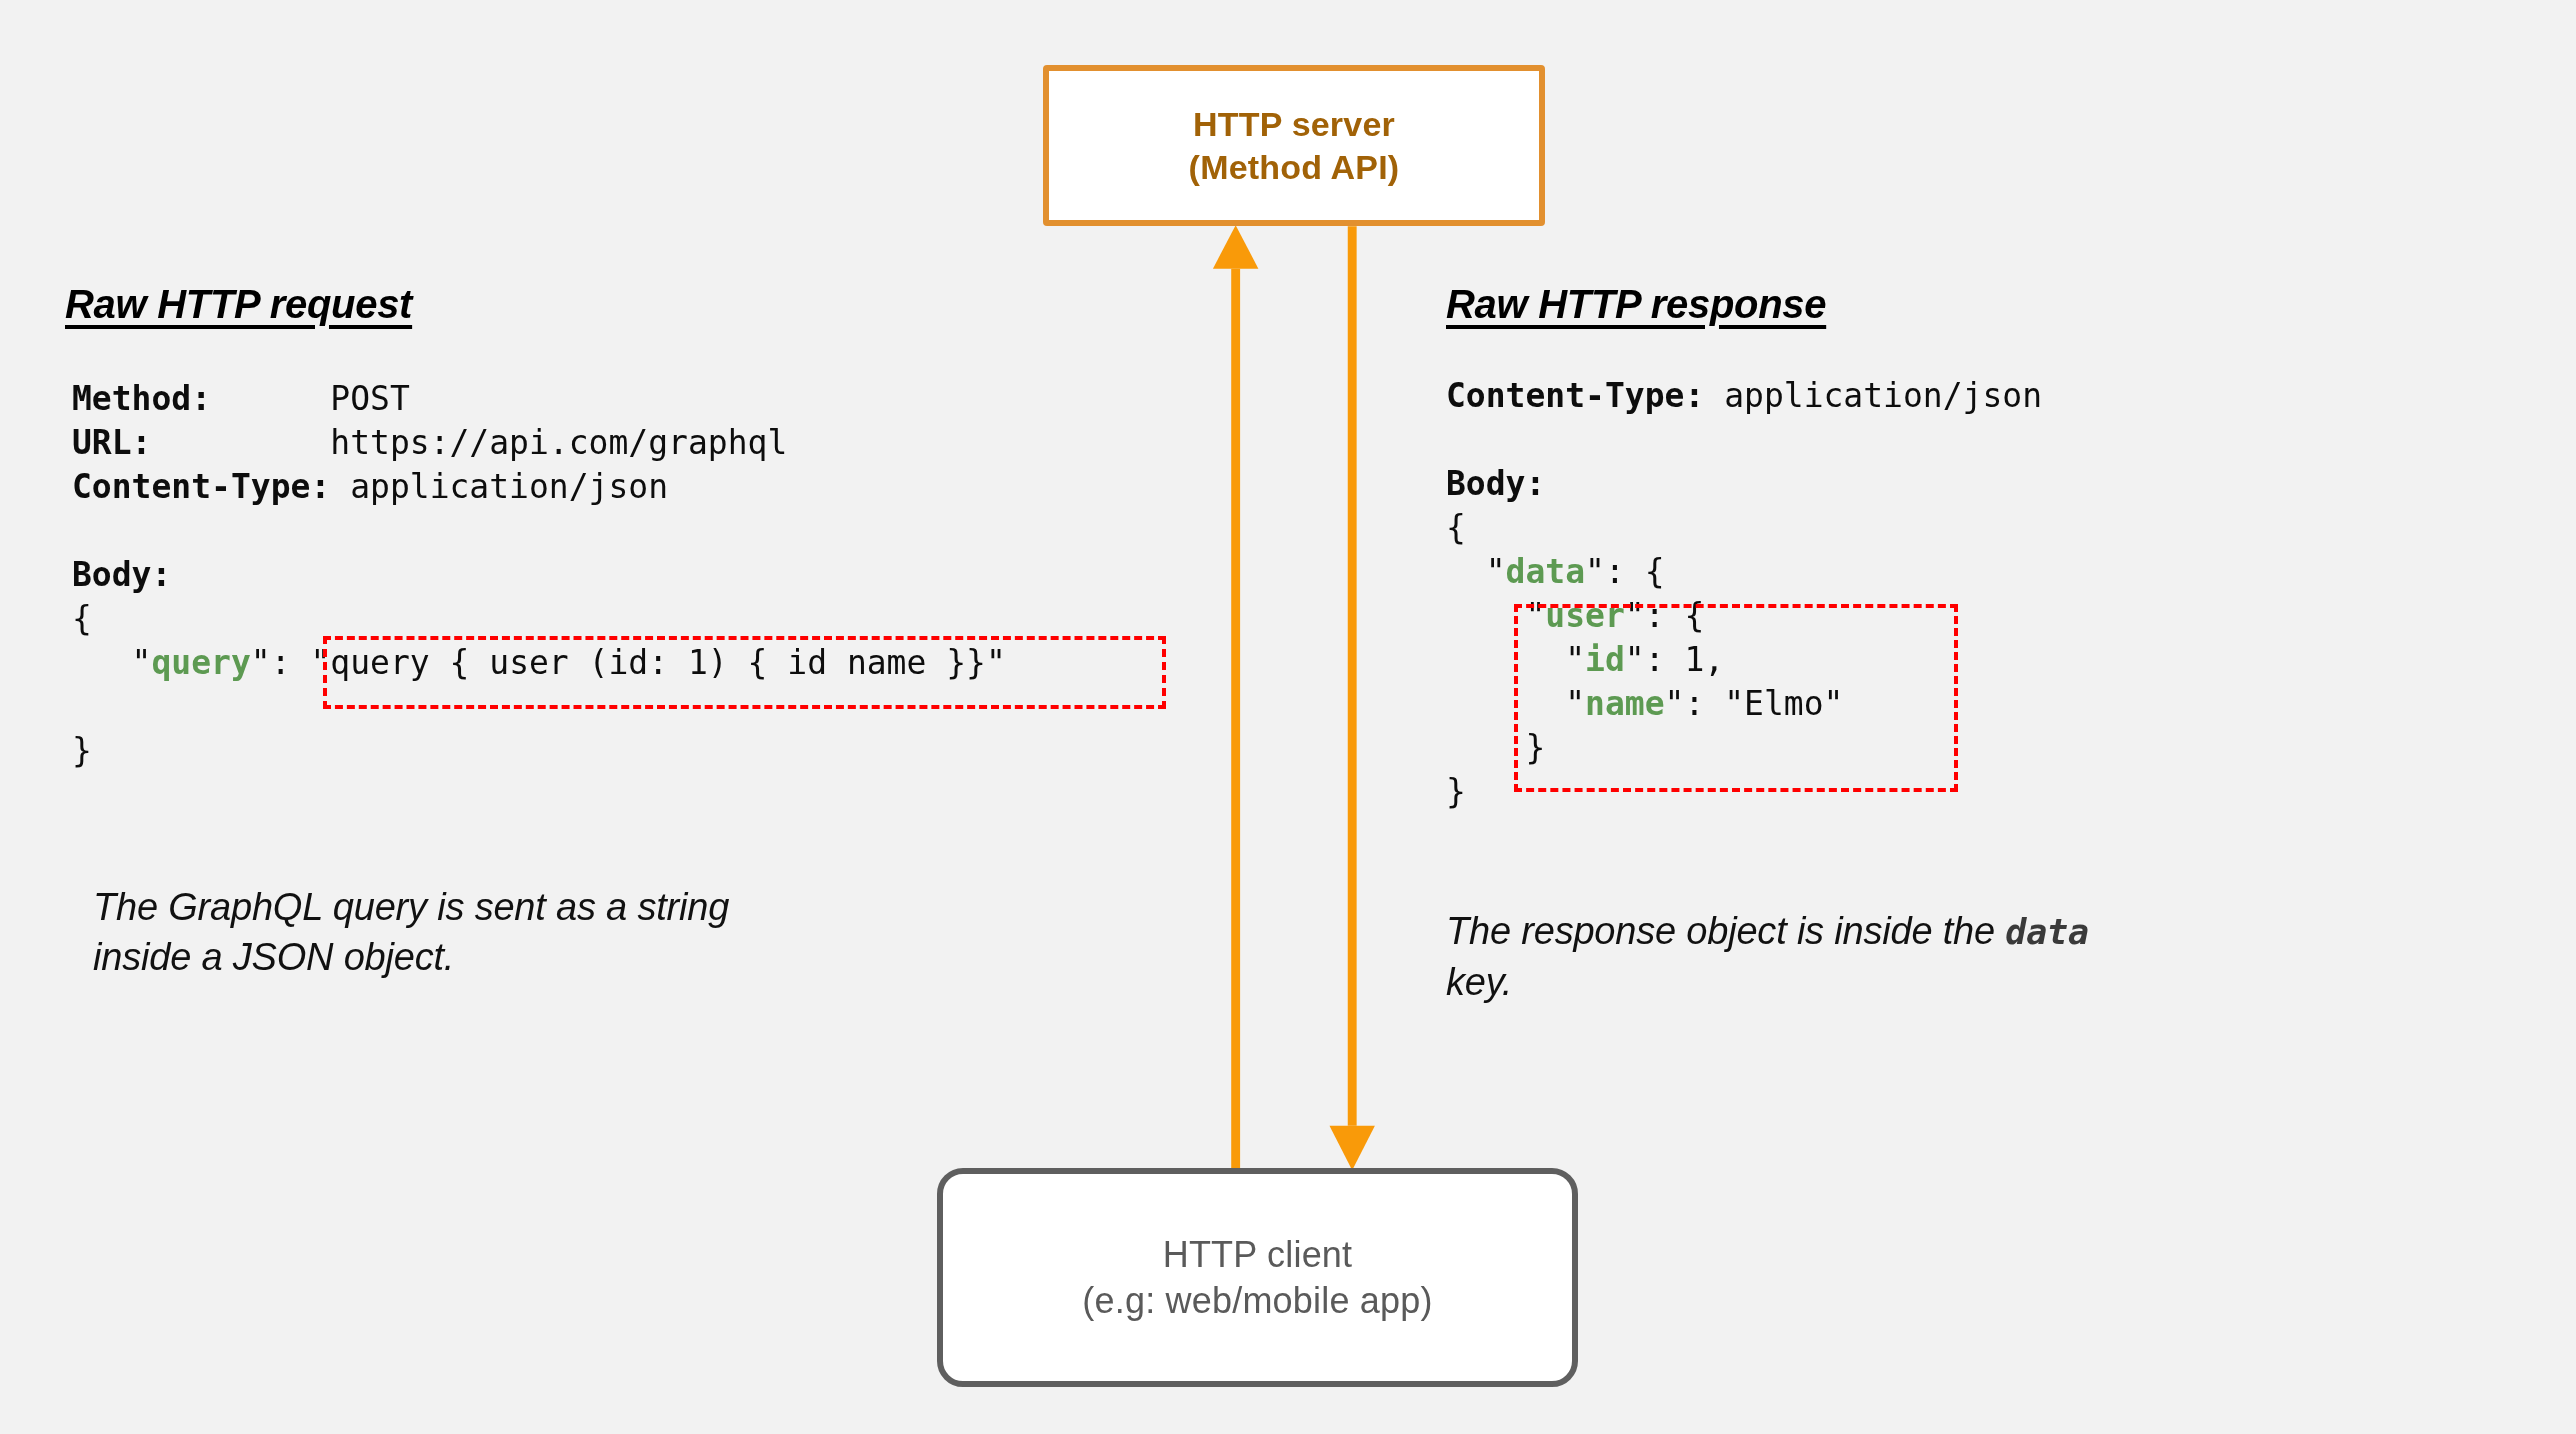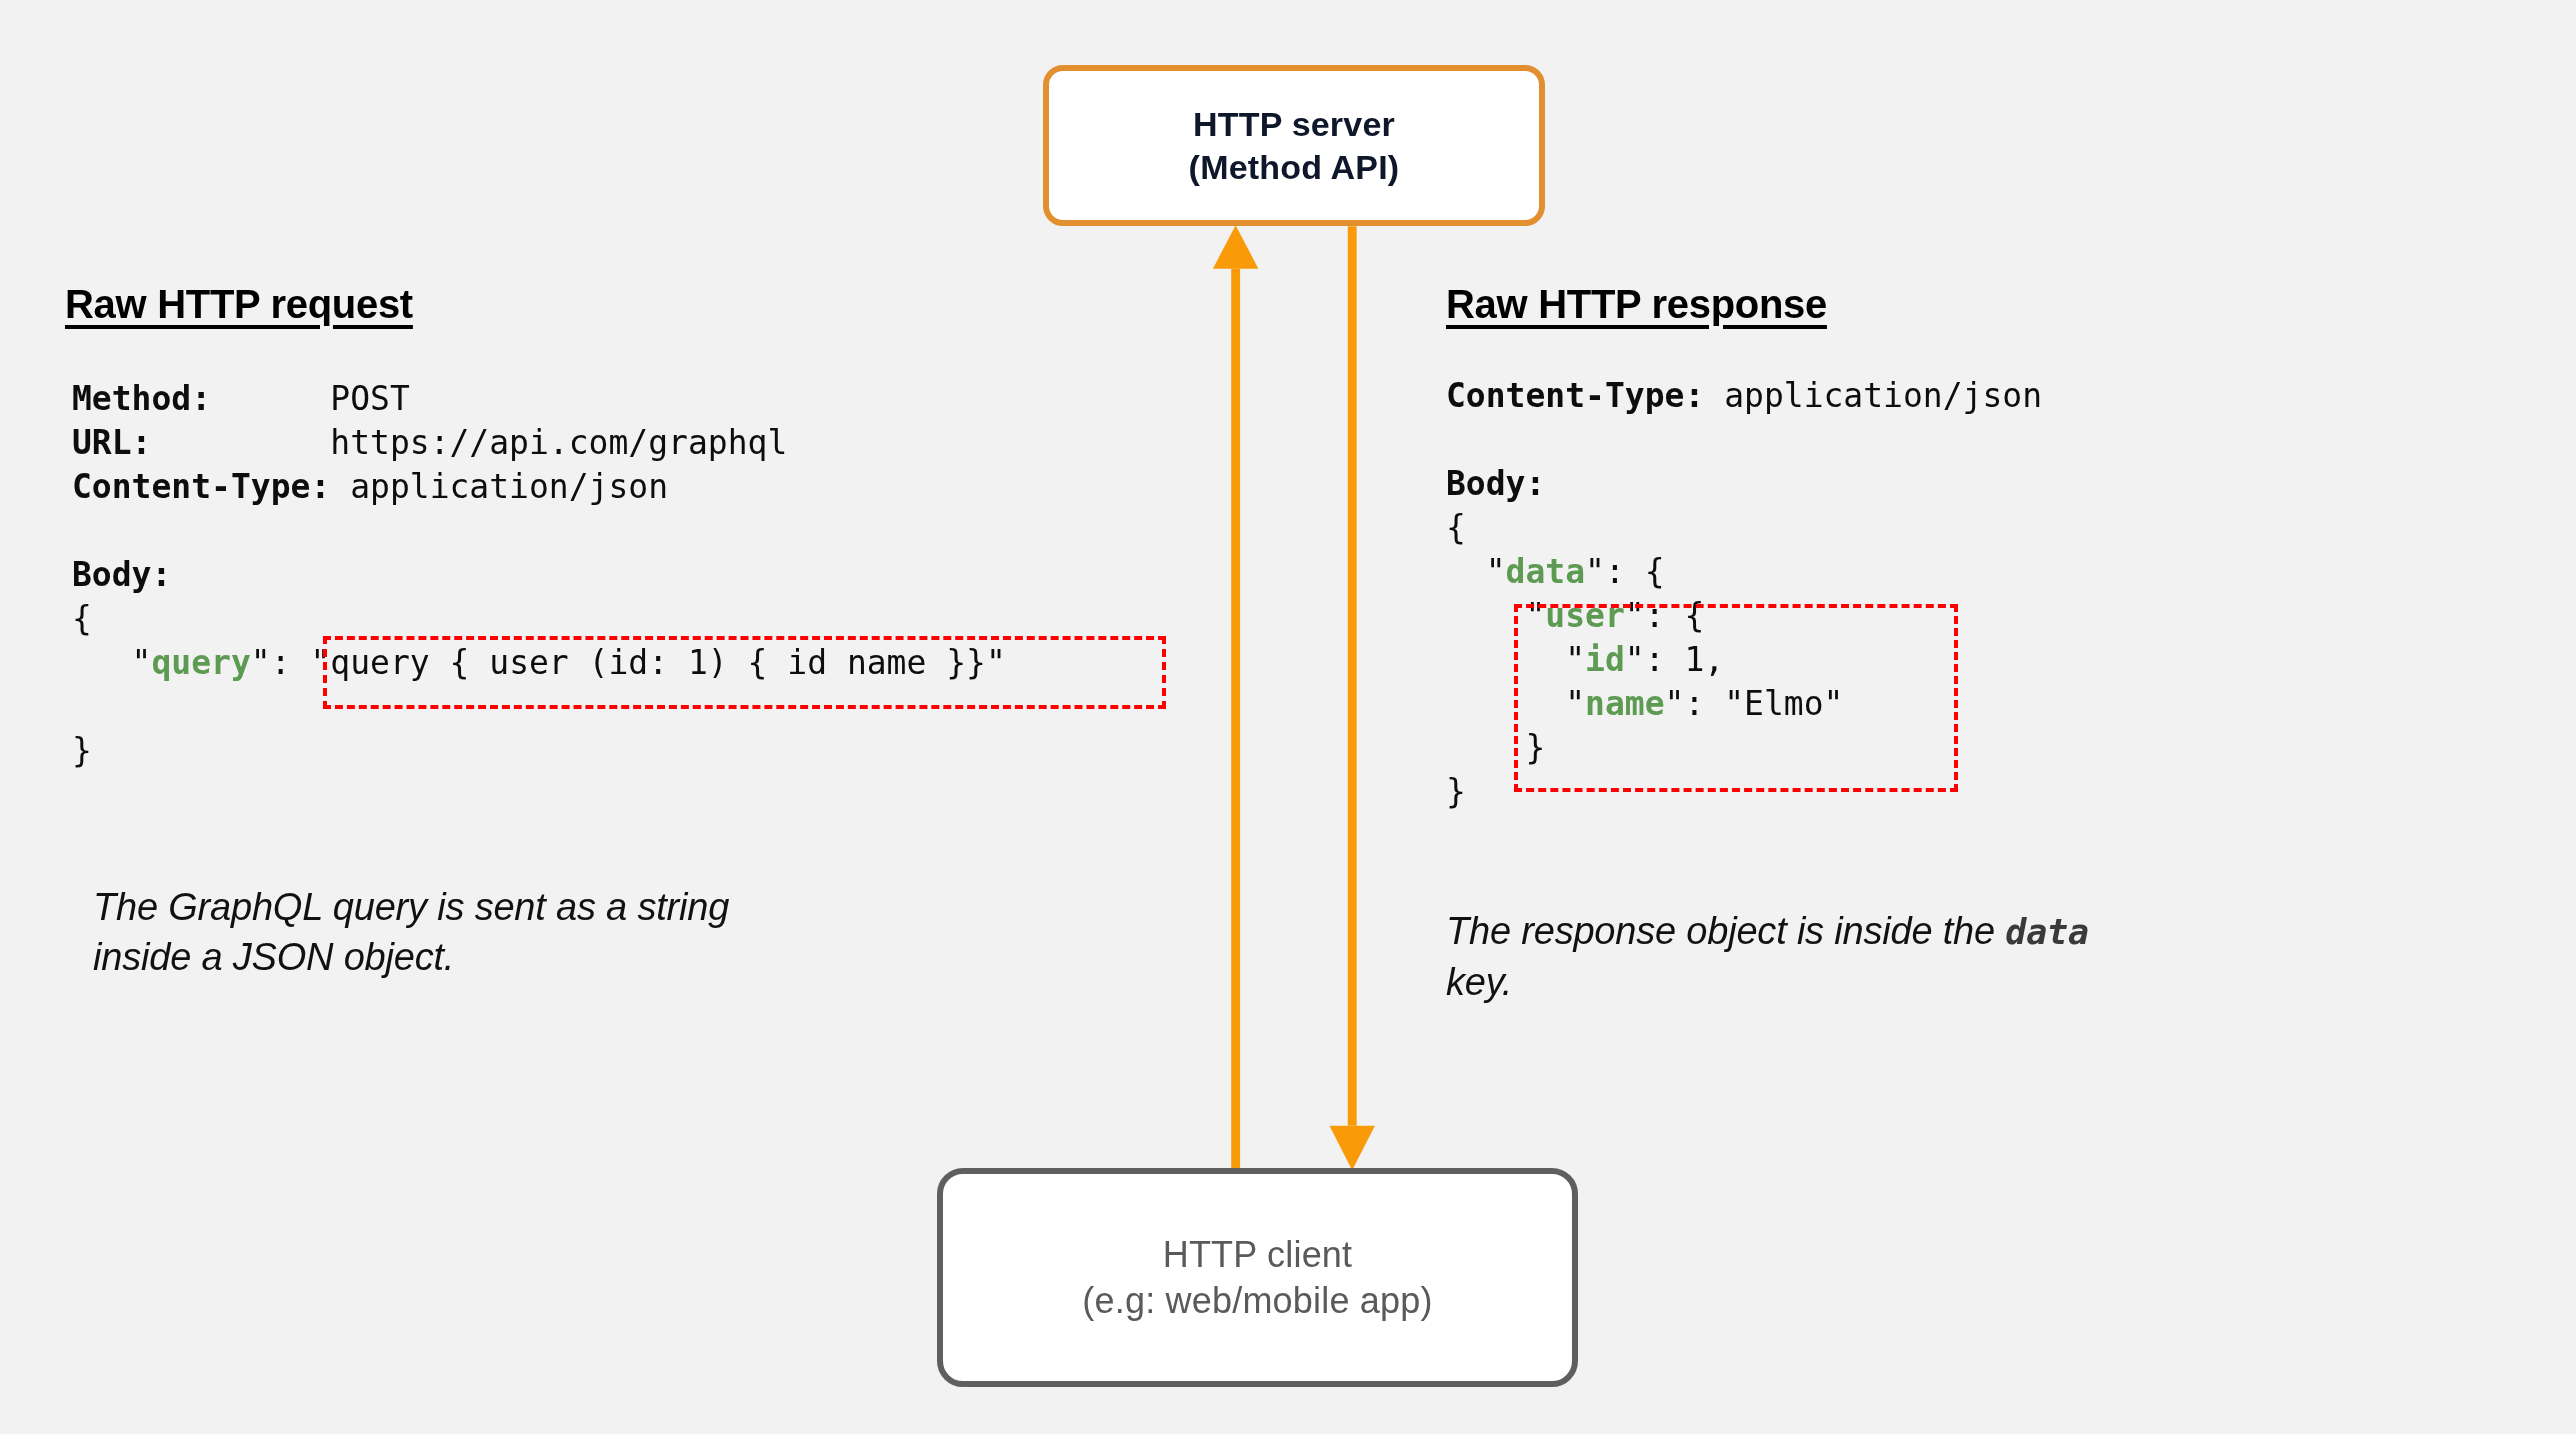--- a/index.html
+++ b/index.html
@@ -33,22 +33,22 @@
     display: block;
     white-space: pre;
   }
 
   #server-node {
     left: 1043px;
     top: 65px;
     width: 502px;
     height: 161px;
     border: 6px solid #e2902f;
-    border-radius: 20px;
-    color: #0f172a;
+    border-radius: 4px;
+    color: #a16207;
     font-size: 34px;
     font-weight: bold;
     letter-spacing: 0.2px;
   }
 
   #client-node {
     left: 937px;
     top: 1168px;
     width: 641px;
     height: 219px;
@@ -76,20 +76,21 @@
   .panel-title {
     font-family: "Liberation Sans Narrow", "Liberation Sans", sans-serif;
     font-size: 40px;
     font-weight: bold;
     color: #000000;
     text-decoration: underline;
     text-underline-offset: 7px;
     text-decoration-thickness: 4px;
     white-space: pre;
     letter-spacing: -0.3px;
+    font-style: italic;
   }
 
   .code {
     font-family: "DejaVu Sans Mono", "Liberation Mono", monospace;
     font-size: 33px;
     line-height: 44px;
     color: #0d0d0d;
     white-space: pre;
   }
   .code b,

